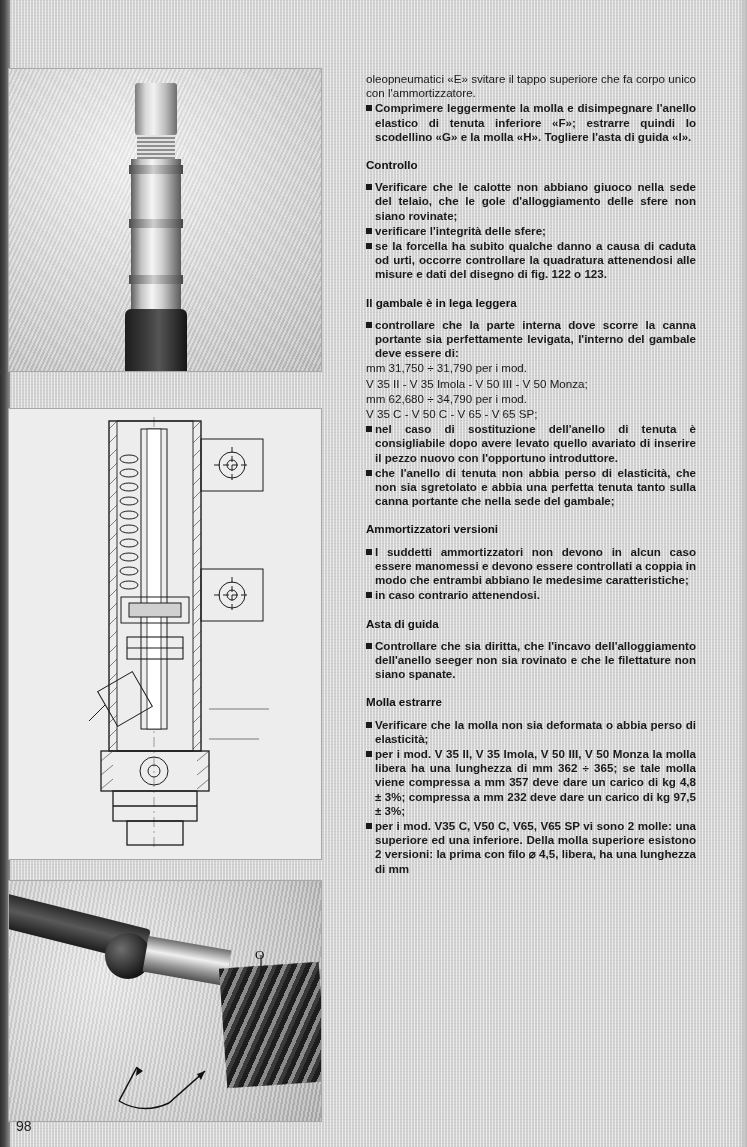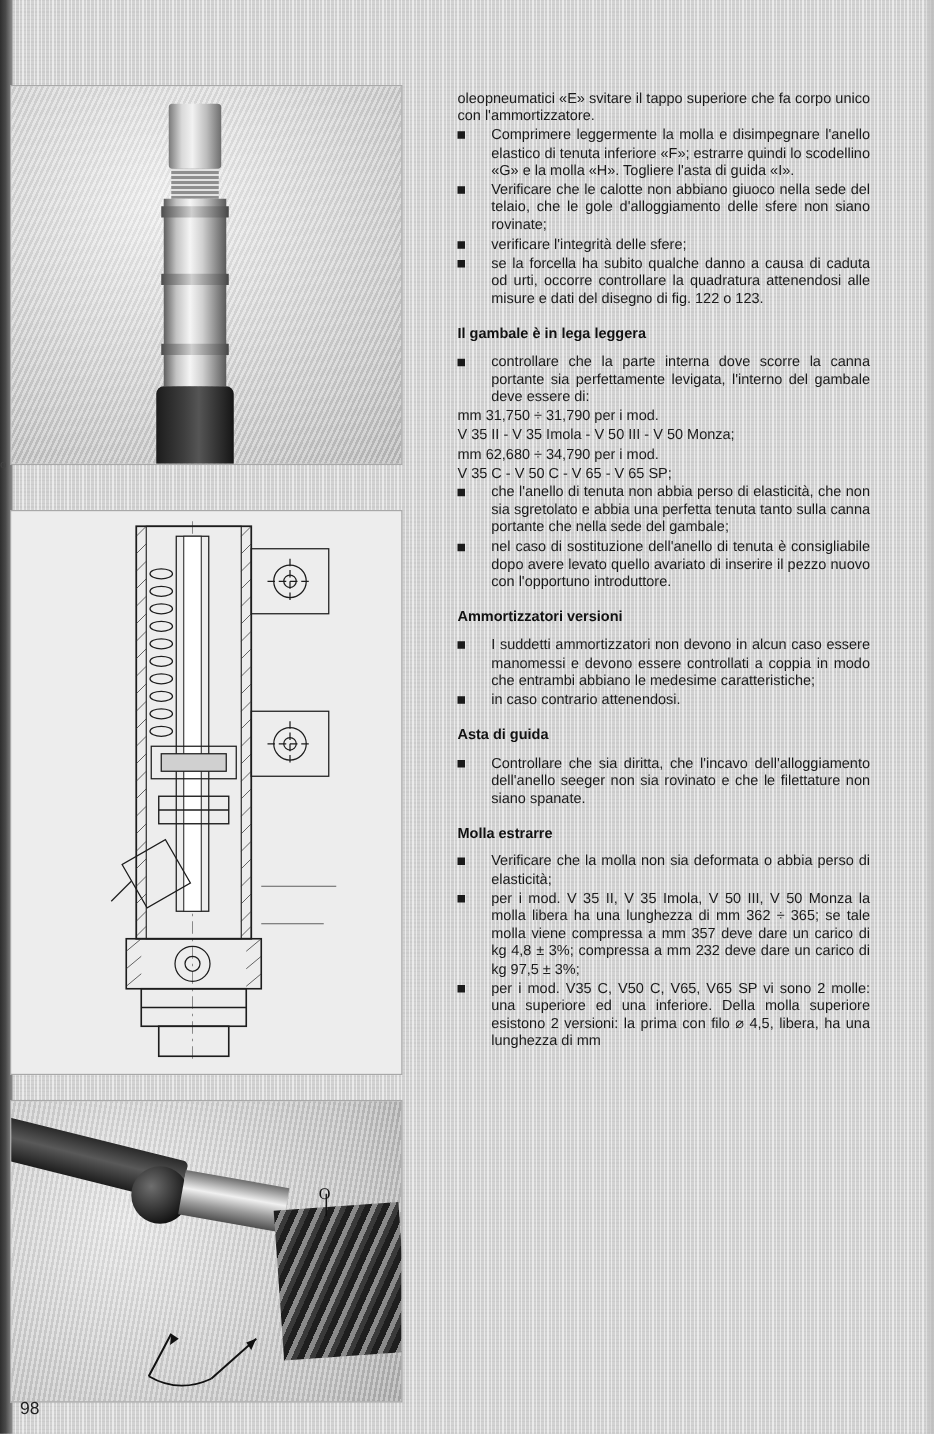--- a/index.html
+++ b/index.html
@@ -149,22 +149,23 @@
     margin-bottom: 4px;
   }
   .heading {
     font-weight: bold;
     font-size: 11.6px;
     margin: 14px 0 8px 0;
     color: #111;
   }
   .bullet-para {
     position: relative;
-    padding-left: 27px;
+    padding-left: 9px;
     margin-bottom: 1px;
+    font-weight: bold;
   }
   .bullet-para .sq {
     position: absolute;
     left: 0; top: 4px;
     width: 6px; height: 6px;
     background: #1a1a1a;
   }
   .plain-para { margin-bottom: 1px; }
 
   
@@ -358,20 +359,21 @@
 
   <div id="text-col">
 
     <div class="plain-para para">oleopneumatici «E» svitare il tappo superiore che fa corpo unico con l'ammortizzatore.</div>
 
     <div class="bullet-para para">
       <span class="sq"></span>
       <span>Comprimere leggermente la molla e disimpegnare l'anello elastico di tenuta inferiore «F»; estrarre quindi lo scodellino «G» e la molla «H». Togliere l'asta di guida «I».</span>
     </div>
 
+    <div class="heading">Controllo</div>
     <div class="bullet-para">
       <span class="sq"></span>
       <span>Verificare che le calotte non abbiano giuoco nella sede del telaio, che le gole d'alloggiamento delle sfere non siano rovinate;</span>
     </div>
     <div class="bullet-para">
       <span class="sq"></span>
       <span>verificare l'integrità delle sfere;</span>
     </div>
     <div class="bullet-para">
       <span class="sq"></span>
@@ -382,26 +384,26 @@
     <div class="bullet-para">
       <span class="sq"></span>
       <span>controllare che la parte interna dove scorre la canna portante sia perfettamente levigata, l'interno del gambale deve essere di:</span>
     </div>
     <div class="plain-para">mm 31,750 ÷ 31,790 per i mod.</div>
     <div class="plain-para">V 35 II - V 35 Imola - V 50 III - V 50 Monza;</div>
     <div class="plain-para">mm 62,680 ÷ 34,790 per i mod.</div>
     <div class="plain-para">V 35 C - V 50 C - V 65 - V 65 SP;</div>
     <div class="bullet-para">
       <span class="sq"></span>
+      <span>nel caso di sostituzione dell'anello di tenuta è consigliabile dopo avere levato quello avariato di inserire il pezzo nuovo con l'opportuno introduttore.</span>
+    </div>
+    <div class="bullet-para">
+      <span class="sq"></span>
       <span>che l'anello di tenuta non abbia perso di elasticità, che non sia sgretolato e abbia una perfetta tenuta tanto sulla canna portante che nella sede del gambale;</span>
     </div>
-    <div class="bullet-para">
-      <span class="sq"></span>
-      <span>nel caso di sostituzione dell'anello di tenuta è consigliabile dopo avere levato quello avariato di inserire il pezzo nuovo con l'opportuno introduttore.</span>
-    </div>
 
     <div class="heading">Ammortizzatori versioni</div>
     <div class="bullet-para">
       <span class="sq"></span>
       <span>I suddetti ammortizzatori non devono in alcun caso essere manomessi e devono essere controllati a coppia in modo che entrambi abbiano le medesime caratteristiche;</span>
     </div>
     <div class="bullet-para">
       <span class="sq"></span>
       <span>in caso contrario attenendosi.</span>
     </div>

